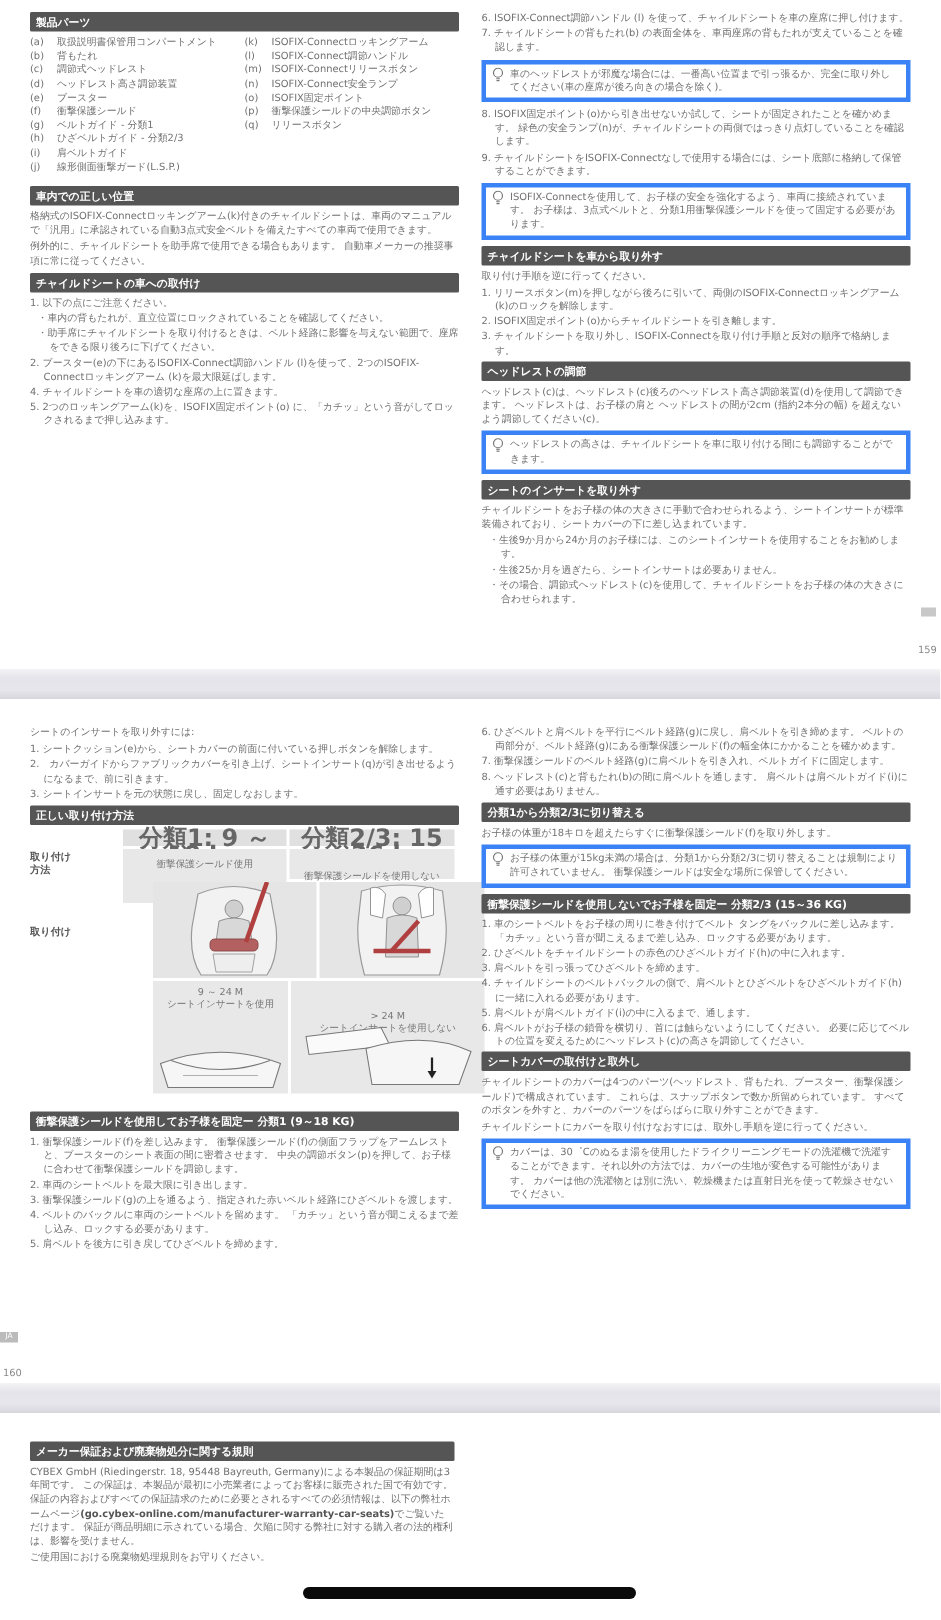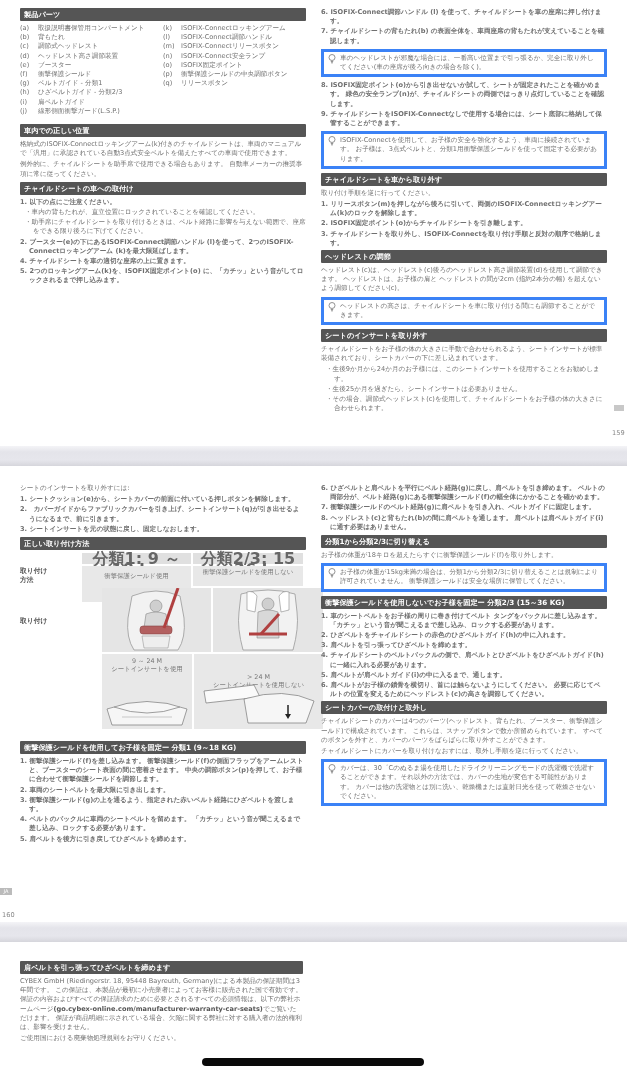--- a/index.html
+++ b/index.html
@@ -2,21 +2,21 @@
 <html><head>
 <meta charset="utf-8">
 <style>
   * { box-sizing: border-box; margin: 0; padding: 0; }
   html, body { width: 627px; height: 1080px; overflow: hidden; background: #fff; }
   body { font-family: "DejaVu Sans", "Liberation Sans", sans-serif; color: #6a6a6a; position: relative; }
   .page { position: absolute; left: 0; width: 627px; background: #fff; }
   .col { position: absolute; }
   .hdr { background: #555; color: #fff; font-size: 7.2px; font-weight: bold; padding: 2px 4px; margin-bottom: 3px; line-height: 9px; border-radius: 1px; }
   .p { font-size: 6.6px; line-height: 9.2px; margin-bottom: 2px; color: #707070; }
-  .li { font-size: 6.6px; line-height: 9.2px; padding-left: 9px; text-indent: -9px; margin-bottom: 1px; color: #707070; font-weight: bold; }
+  .li { font-size: 6.6px; line-height: 9.2px; padding-left: 9px; text-indent: -9px; margin-bottom: 1px; color: #707070; }
   .bl { font-size: 6.6px; line-height: 9.2px; padding-left: 13px; text-indent: -8px; margin-bottom: 1px; color: #707070; }
   b { color: #555; }
   .note { border: 3px solid #3b82f6; padding: 2px 4px 2px 16px; position: relative; font-size: 6.6px; line-height: 9.2px; margin: 3px 0 4px 0; color: #707070; }
   .note .bulb { position: absolute; left: 4px; top: 2px; width: 8px; height: 10px; }
   .parts { display: grid; grid-template-columns: 1fr 1fr; font-size: 6.6px; line-height: 9.2px; color: #707070; }
   .parts .it { display: flex; }
   .parts .lt { width: 18px; flex: none; }
   .sep { position: absolute; left: 0; width: 627px; height: 20px; background: linear-gradient(#f4f4f7, #e4e4ea 30%, #e6e6ec 70%, #d6d6dc); }
   .pnum { position: absolute; font-size: 6.6px; color: #888; }
   .tab { position: absolute; width: 10px; height: 6px; background: #c8c8c8; }
@@ -174,21 +174,21 @@
     <div class="li">1. シートクッション(e)から、シートカバーの前面に付いている押しボタンを解除します。</div>
     <div class="li">2.　カバーガイドからファブリックカバーを引き上げ、シートインサート(q)が引き出せるようになるまで、前に引きます。</div>
     <div class="li">3. シートインサートを元の状態に戻し、固定しなおします。</div>
     <div class="hdr" style="margin-top:3px;">正しい取り付け方法</div>
 
     <div style="position:relative;height:210px;">
       <div class="cellhd" style="position:absolute;left:62px;top:0;width:109px;height:11px;line-height:11px;">分類1: 9 ～ 18 kg</div>
       <div class="cellhd" style="position:absolute;left:173px;top:0;width:110px;height:11px;line-height:11px;">分類2/3: 15 ～ 36 kg</div>
       <div class="rowlbl" style="position:absolute;left:0;top:14px;width:58px;line-height:9px;">取り付け<br>方法</div>
       <div class="cellg" style="position:absolute;left:62px;top:13px;width:109px;height:36px;line-height:20px;font-size:6.4px;">衝撃保護シールド使用</div>
-      <div class="cellg" style="position:absolute;left:173px;top:13px;width:110px;height:20px;padding-top:2px;line-height:8px;font-size:6.4px;">衝撃保護シールドを使用しない</div>
+      <div class="cellg" style="position:absolute;left:173px;top:13px;width:110px;height:20px;padding-top:14px;line-height:8px;font-size:6.4px;">衝撃保護シールドを使用しない</div>
       <div class="rowlbl" style="position:absolute;left:0;top:63px;">取り付け</div>
 
       <div class="img" style="position:absolute;left:62px;top:35px;width:109px;height:64px;">
         <svg viewBox="0 0 109 64" width="109" height="64">
           <path d="M30 8 Q54 -2 78 8 L82 30 Q84 50 76 62 L32 62 Q24 50 26 30 Z" fill="#f2f2f2" stroke="#999" stroke-width="0.8"></path>
           <circle cx="54" cy="18" r="6" fill="#cfcfcf" stroke="#888" stroke-width="0.6"></circle>
           <path d="M44 26 Q54 22 64 26 L66 40 L42 40 Z" fill="#d8d8d8" stroke="#888" stroke-width="0.6"></path>
           <rect x="38" y="38" width="32" height="8" rx="3" fill="#b36060" stroke="#844" stroke-width="0.6"></rect>
           <line x1="62" y1="40" x2="76" y2="0" stroke="#b04040" stroke-width="3"></line>
           <path d="M40 48 L68 48 L66 60 L42 60 Z" fill="#eee" stroke="#999" stroke-width="0.6"></path>
@@ -270,19 +270,19 @@
     </div>
   </div>
   <div class="tab" style="left:0;top:418px;width:12px;height:7px;font-size:5px;color:#fff;line-height:7px;text-align:center;background:#bbb;"><span>JA</span></div>
   <div class="pnum" style="left:2px;top:441px;">160</div>
 </div>
 
 <div class="sep" style="top:922px;"></div>
 
 <div class="page" style="top:945px;height:135px;">
   <div class="col" style="left:20px;top:16px;width:283px;">
-    <div class="hdr">肩ベルトを引っ張ってひざベルトを締めます</div>
+    <div class="hdr">メーカー保証および廃棄物処分に関する規則</div>
     <div class="p"><span>CYBEX GmbH (Riedingerstr. 18, 95448 Bayreuth, Germany)による本製品の保証期間は3年間です。 この保証は、本製品が最初に小売業者によってお客様に販売された国で有効です。 保証の内容およびすべての保証請求のために必要とされるすべての必須情報は、以下の弊社ホームページ</span><b>(go.cybex-online.com/manufacturer-warranty-car-seats)</b><span>でご覧いただけます。 保証が商品明細に示されている場合、欠陥に関する弊社に対する購入者の法的権利は、影響を受けません。</span></div>
     <div class="p">ご使用国における廃棄物処理規則をお守りください。</div>
   </div>
 </div>
 
 <div class="homebar"></div>
 
 </body></html>

